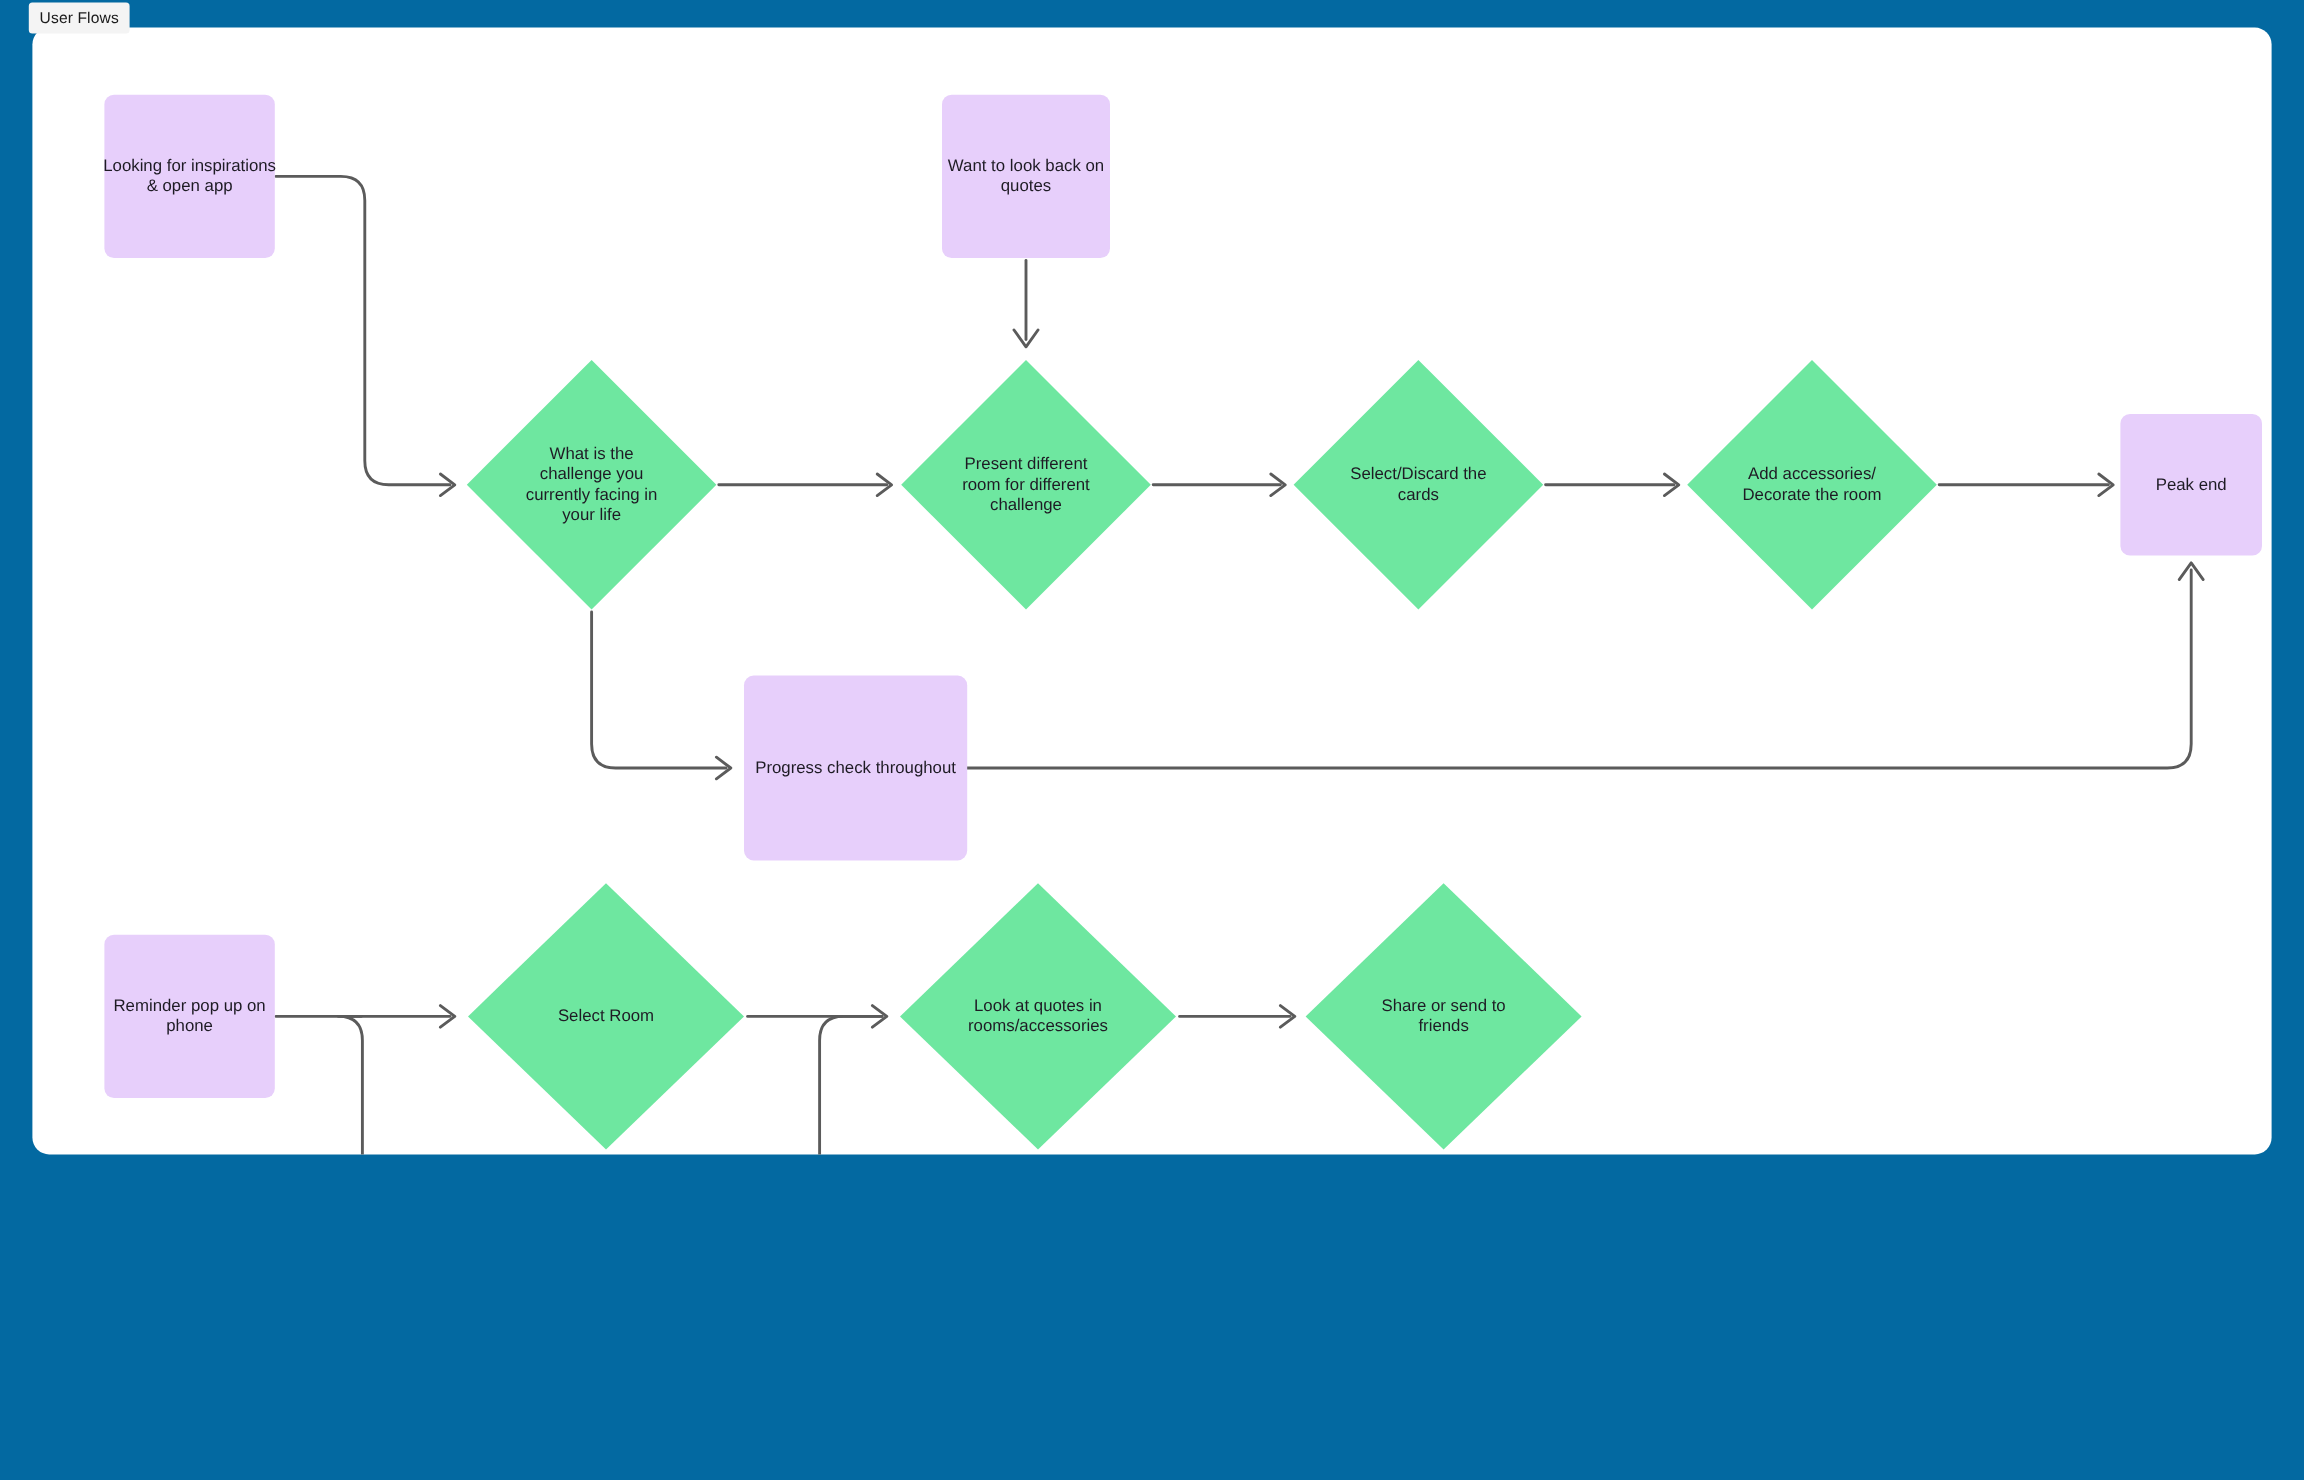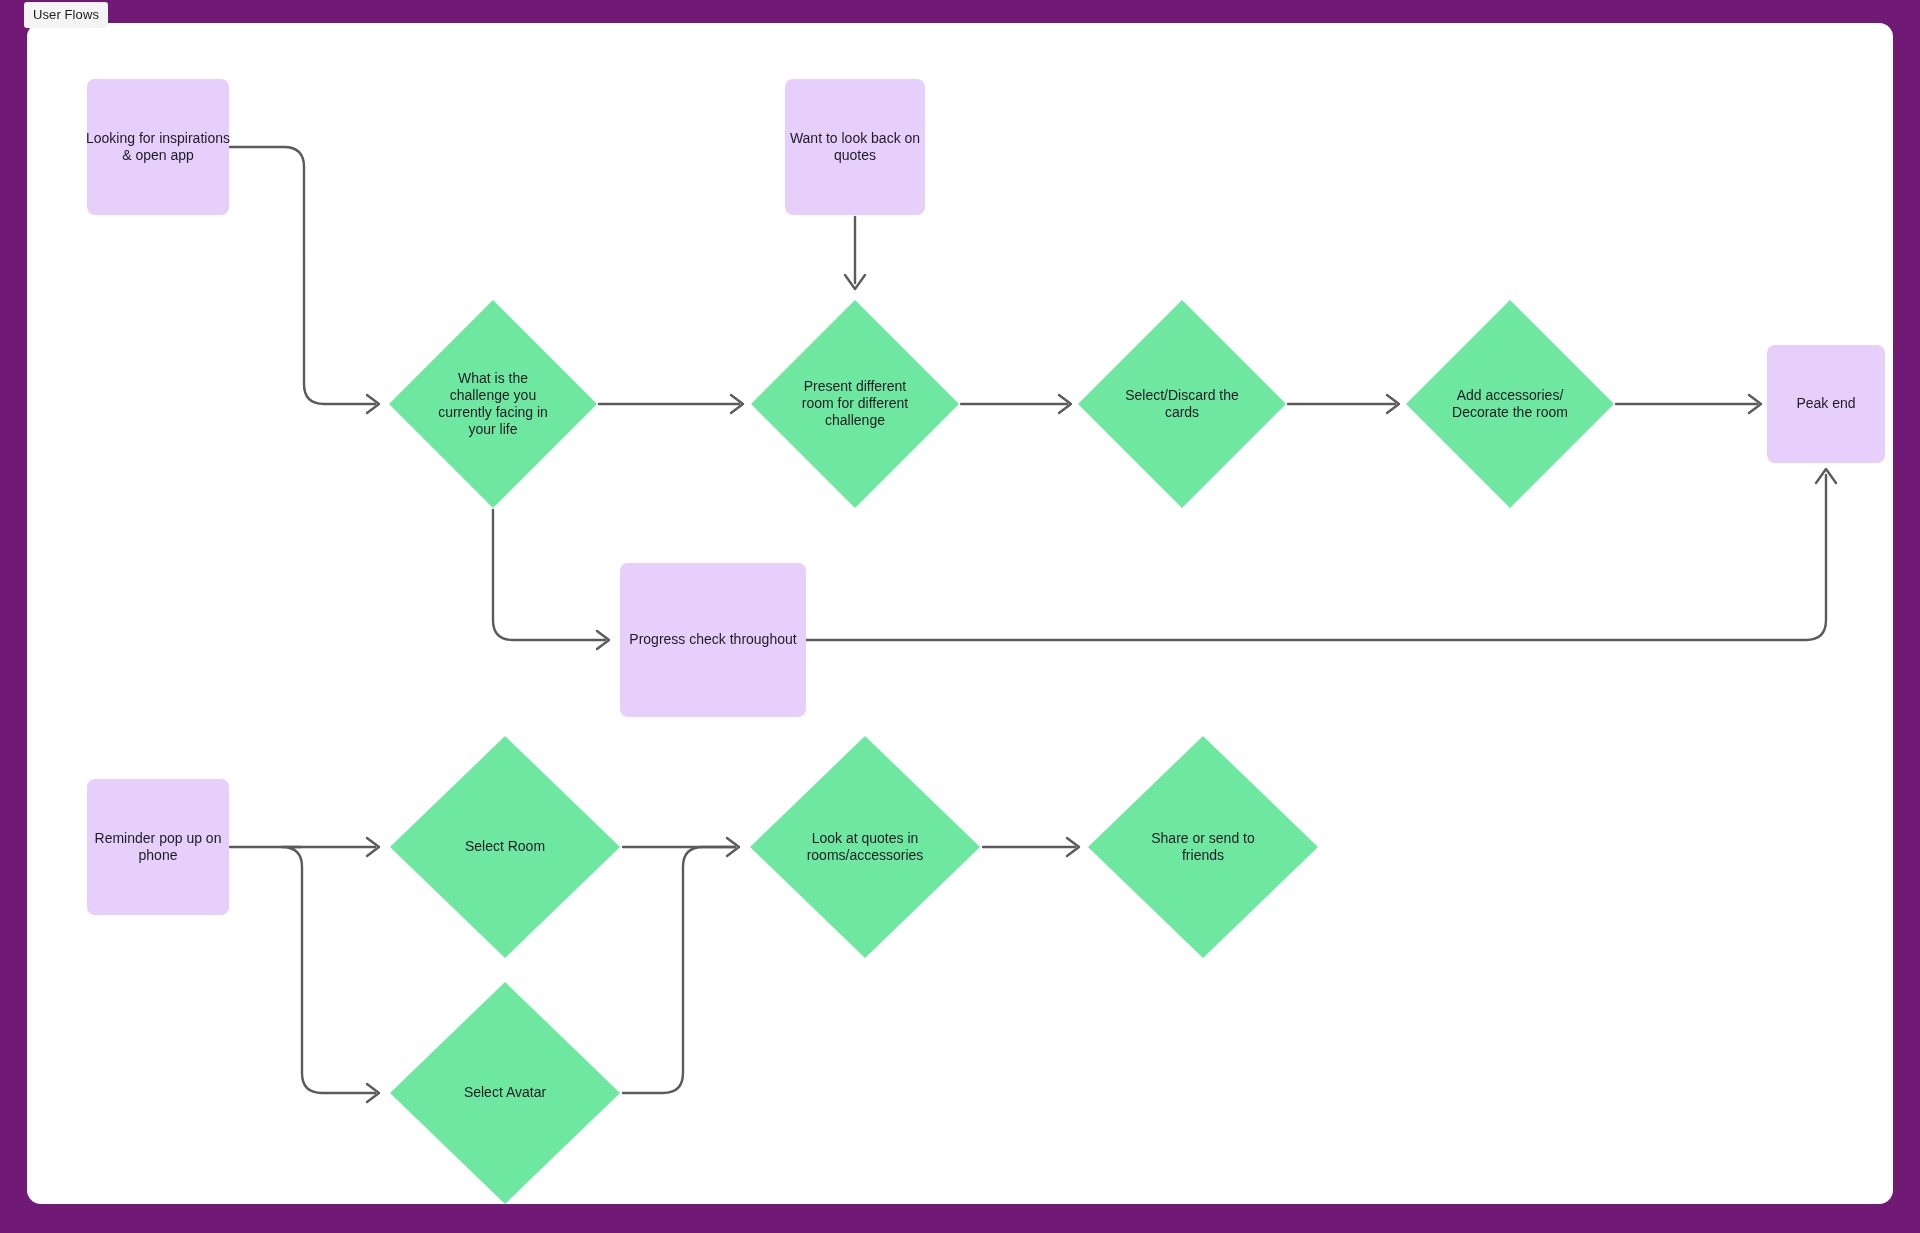--- a/index.html
+++ b/index.html
@@ -9,21 +9,21 @@
     background: #000000;
     width: 1920px;
     height: 1233px;
     overflow: hidden;
     font-family: "Liberation Sans", sans-serif;
   }
   #root {
     position: relative;
     width: 1920px;
     height: 1233px;
-    background: #701a75;
+    background: #0369a1;
   }
   
   #frame-label {
     position: absolute;
     left: 24px;
     top: 2px;
     background: #f4f4f4;
     color: #1a1a1a;
     font-size: 13px;
     line-height: 1;
@@ -32,21 +32,21 @@
     white-space: nowrap;
     letter-spacing: 0.1px;
     z-index: 20;
   }
   
   #canvas {
     position: absolute;
     left: 27px;
     top: 23px;
     width: 1866px;
-    height: 1181px;
+    height: 939px;
     background: #ffffff;
     border-radius: 14px;
     overflow: hidden;
   }
   #flow-svg {
     position: absolute;
     left: 0;
     top: 0;
     width: 1866px;
     height: 1181px;

